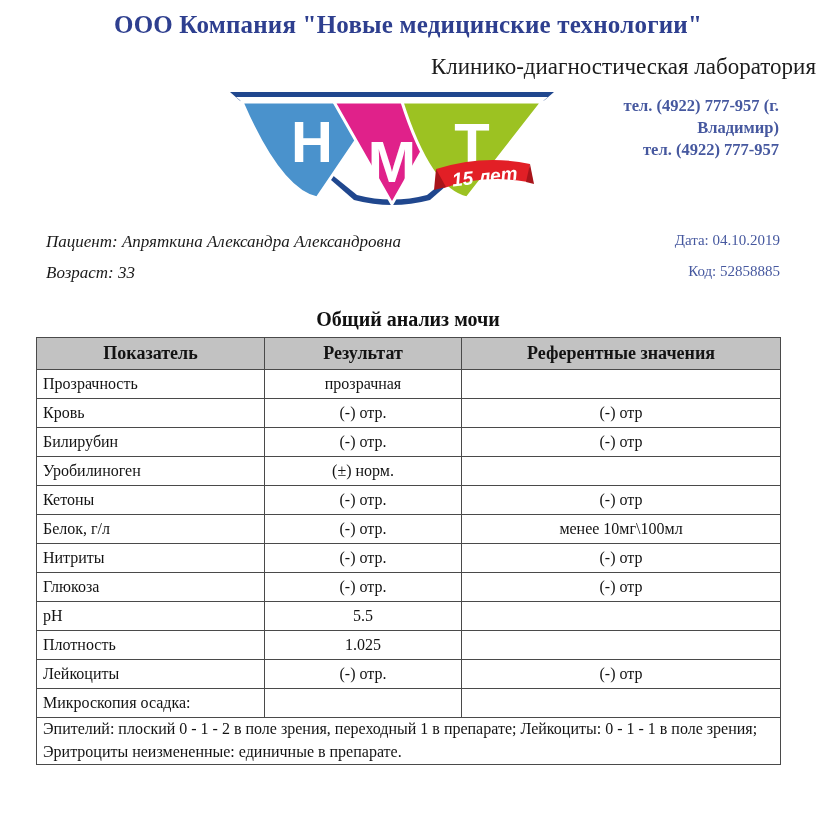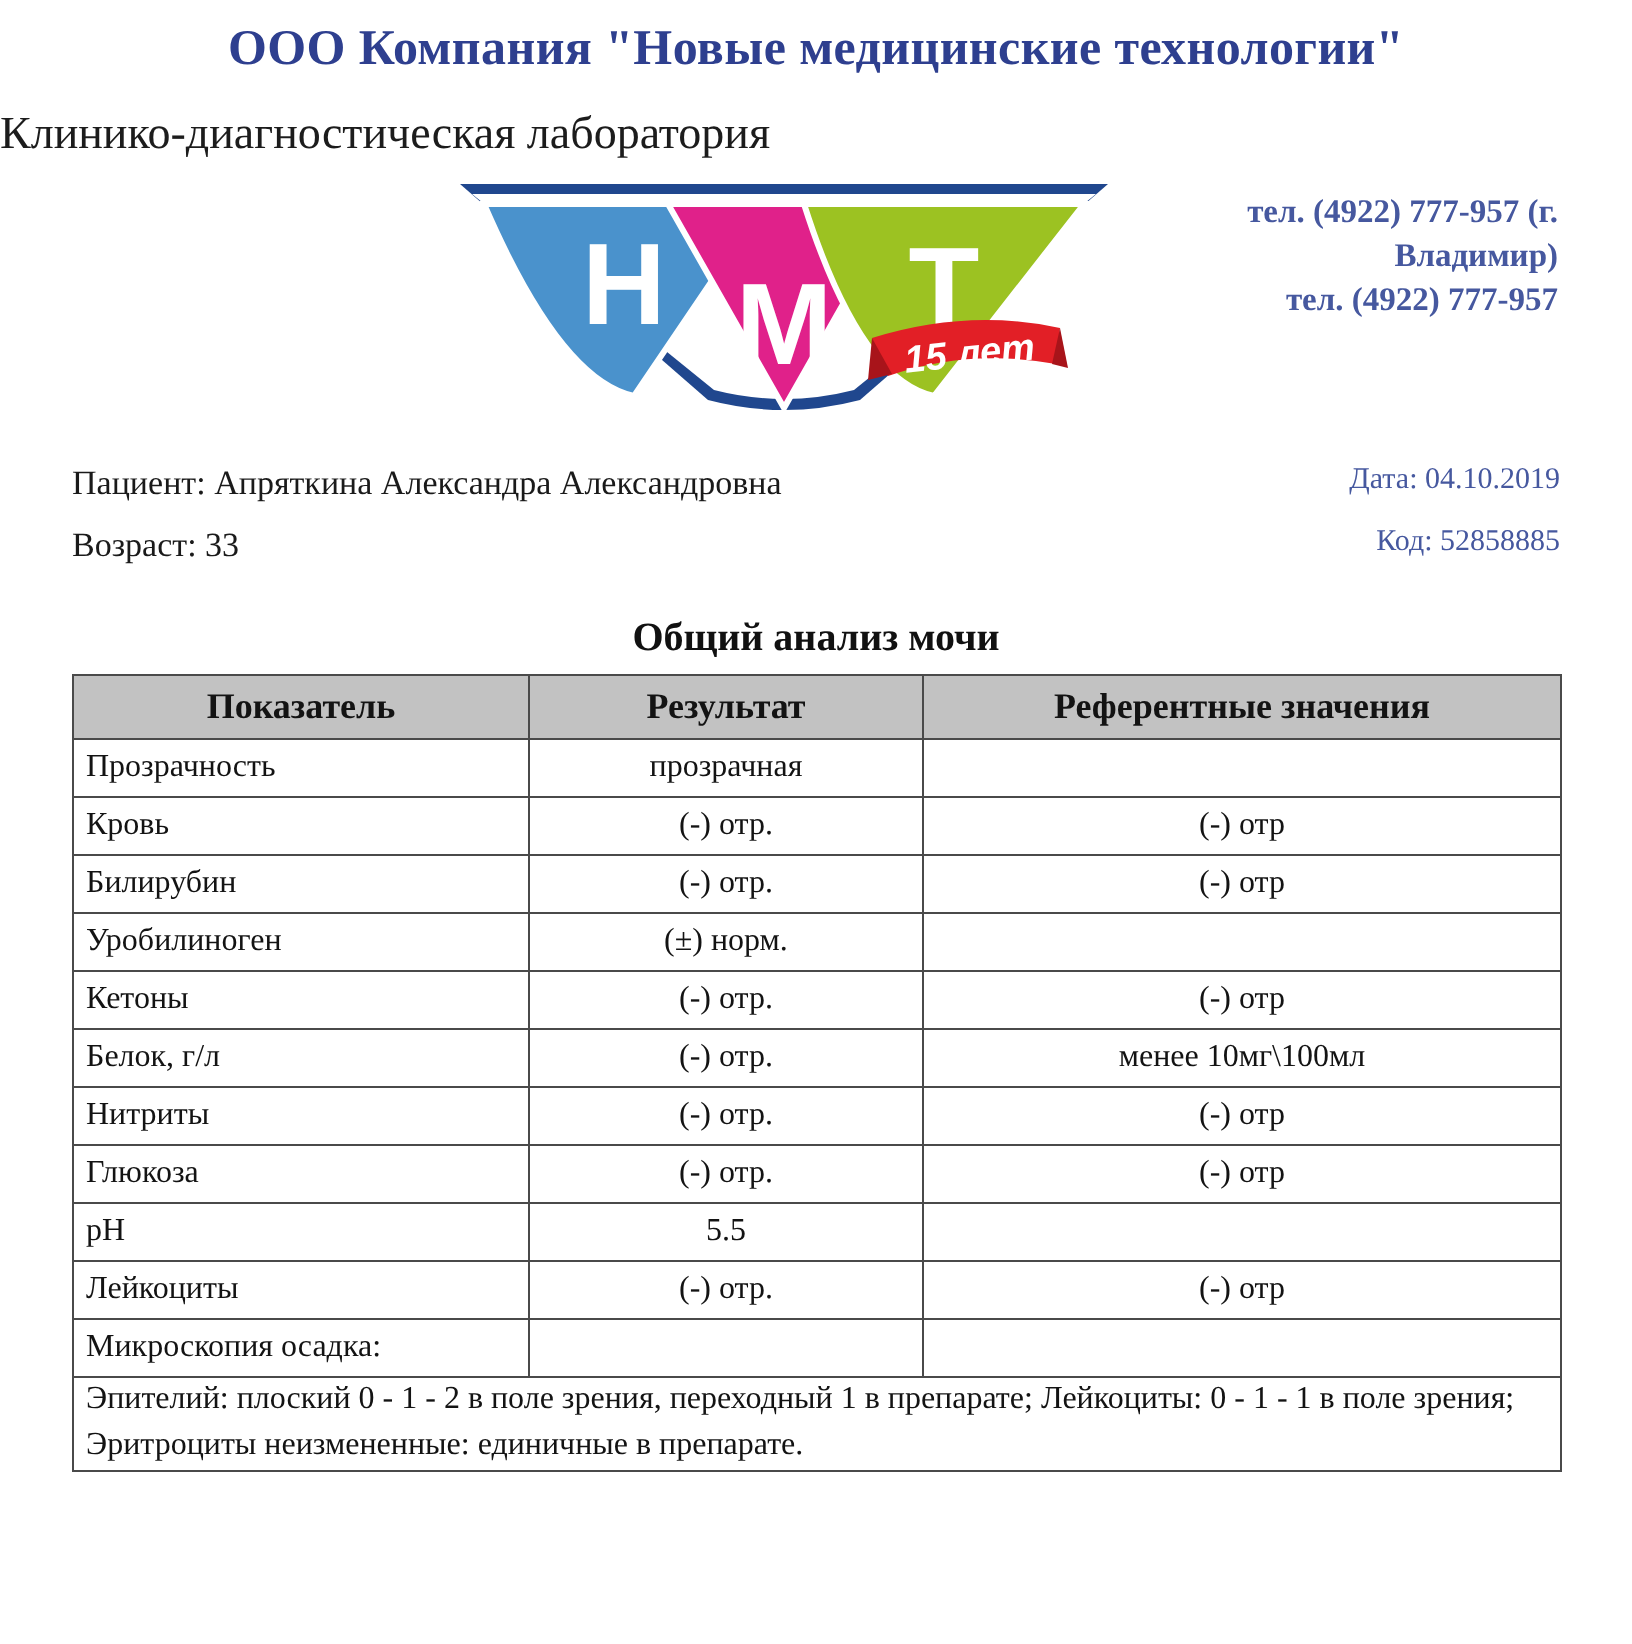--- a/index.html
+++ b/index.html
@@ -28,21 +28,21 @@
   .company-name {
     text-align: center;
     font-size: 25px;
     font-weight: 700;
     color: #2e3f8f;
     letter-spacing: 0.2px;
     padding-top: 11px;
     line-height: 1.15;
   }
   .lab-subtitle {
-    text-align: left;
+    text-align: right;
     font-size: 23px;
     font-weight: 400;
     color: #1c1c1c;
     padding-top: 14px;
     line-height: 1.15;
   }
 
   
   .brand-band {
     position: relative;
@@ -76,25 +76,26 @@
     position: relative;
     margin: 18px 36px 0 36px;
     height: 62px;
   }
   .meta-row {
     position: relative;
     height: 31px;
   }
   .meta-left {
     position: absolute;
-    left: 0;
+    left: 10px;
     top: 0;
     font-size: 17px;
     color: #1a1a1a;
     white-space: nowrap;
+    font-style: italic;
   }
   .meta-right {
     position: absolute;
     right: 0;
     top: 0;
     font-size: 15px;
     color: #46589f;
     white-space: nowrap;
   }
 
@@ -263,20 +264,25 @@
             <td class="param">Глюкоза</td>
             <td class="val">(-) отр.</td>
             <td class="ref">(-) отр</td>
           </tr>
           <tr>
             <td class="param">pH</td>
             <td class="val">5.5</td>
             <td class="ref"></td>
           </tr>
           <tr>
+            <td class="param">Плотность</td>
+            <td class="val">1.025</td>
+            <td class="ref"></td>
+          </tr>
+          <tr>
             <td class="param">Лейкоциты</td>
             <td class="val">(-) отр.</td>
             <td class="ref">(-) отр</td>
           </tr>
           <tr>
             <td class="param">Микроскопия осадка:</td>
             <td class="val"></td>
             <td class="ref"></td>
           </tr>
           <tr>

